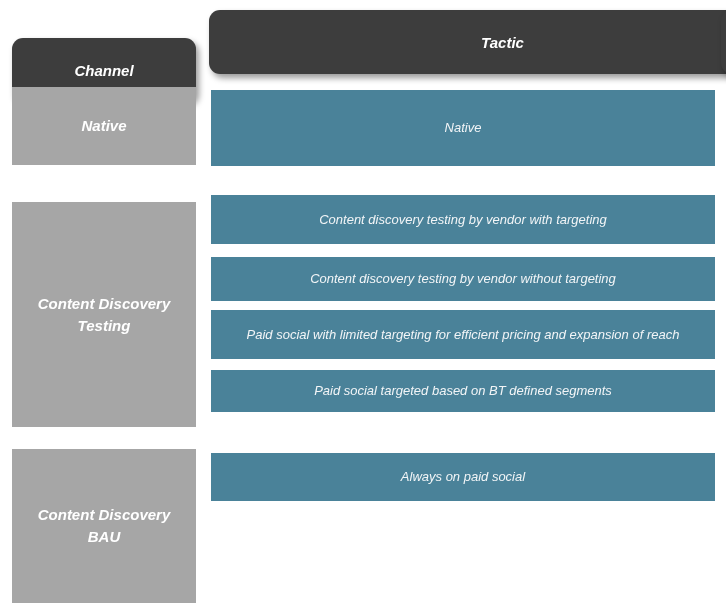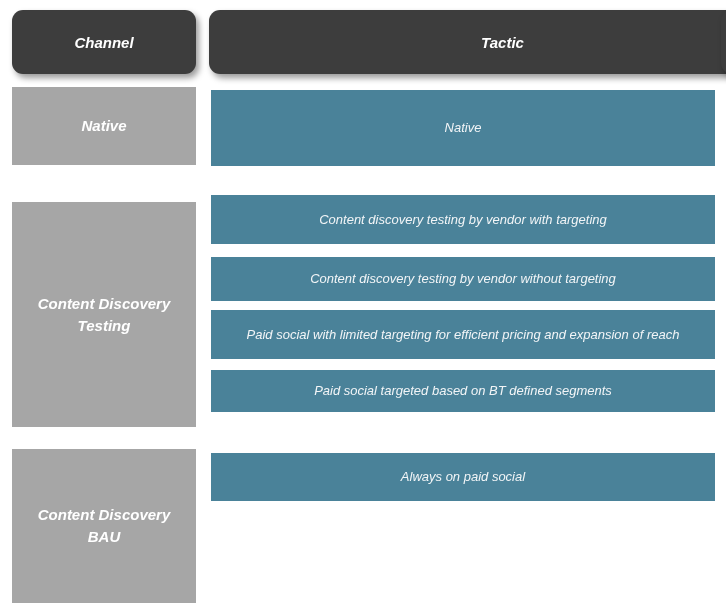--- a/index.html
+++ b/index.html
@@ -25,21 +25,21 @@
     box-shadow: 3px 4px 6px rgba(0,0,0,0.40);
     color: #ffffff;
     font-size: 15px;
     font-weight: bold;
     font-style: italic;
     display: flex;
     align-items: center;
     justify-content: center;
     text-align: center;
   }
-  .hdr-channel { left: 12px;  width: 184px; }
+  .hdr-channel { left: 12px;  width: 184px; margin-top: 28px; }
   .hdr-tactic  { left: 209px; width: 507px; padding-left: 40px; }
   .hdr-partial { left: 721px; width: 120px; }
   
   .chbox {
     position: absolute;
     left: 12px;
     width: 184px;
     background: #a6a6a6;
     color: #ffffff;
     font-size: 15px;

